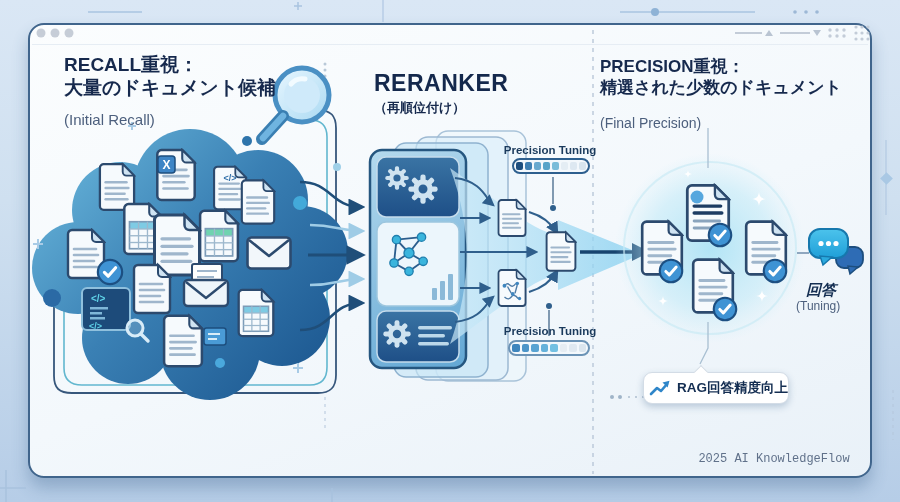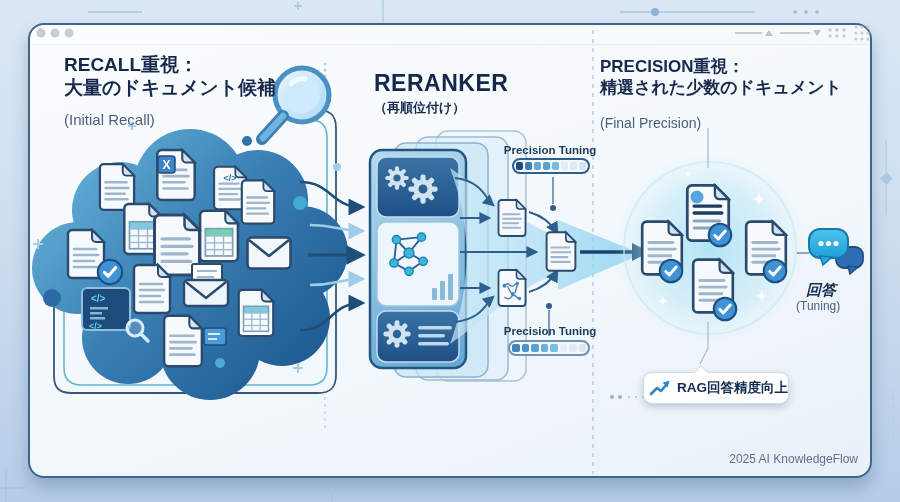--- a/index.html
+++ b/index.html
@@ -28,21 +28,21 @@
   .tun-bar.light{border-color:#6b93b6;}
   .seg{flex:1;border-radius:2px;}
   .badge{position:absolute;z-index:3;left:643px;top:372px;width:146px;height:32px;background:#ffffff;
     border:1.5px solid #d3dce6;border-radius:9px;box-sizing:border-box;
     box-shadow:0 3px 7px rgba(31,74,122,.25);display:flex;align-items:center;justify-content:flex-end;gap:6px;}
   .badge::before{content:"";position:absolute;top:-6px;left:52px;width:9px;height:9px;background:#fff;
     border-left:1.5px solid #d3dce6;border-top:1.5px solid #d3dce6;transform:rotate(45deg);}
   .badge-label{font-size:13.5px;font-weight:700;color:#142e52;white-space:nowrap;}
   .ans-label{left:806px;top:281px;width:56px;font-size:15px;font-weight:bold;color:#142e52;font-style:italic;}
   .ans-sub{left:796px;top:299px;width:76px;font-size:12px;color:#4c5f7d;}
-  .credit{left:690px;top:452px;width:168px;text-align:right;font-size:12px;color:#60718a;}
+  .credit{left:690px;top:452px;width:168px;text-align:center;font-size:12px;color:#60718a;font-family:Liberation Mono, monospace;}
   svg.scene{position:absolute;left:0;top:0;z-index:2;}
 </style>
 </head>
 <body>
 
 <div class="stage">
 
   <div class="card"></div>
   <div class="hdr-line"></div>
 

